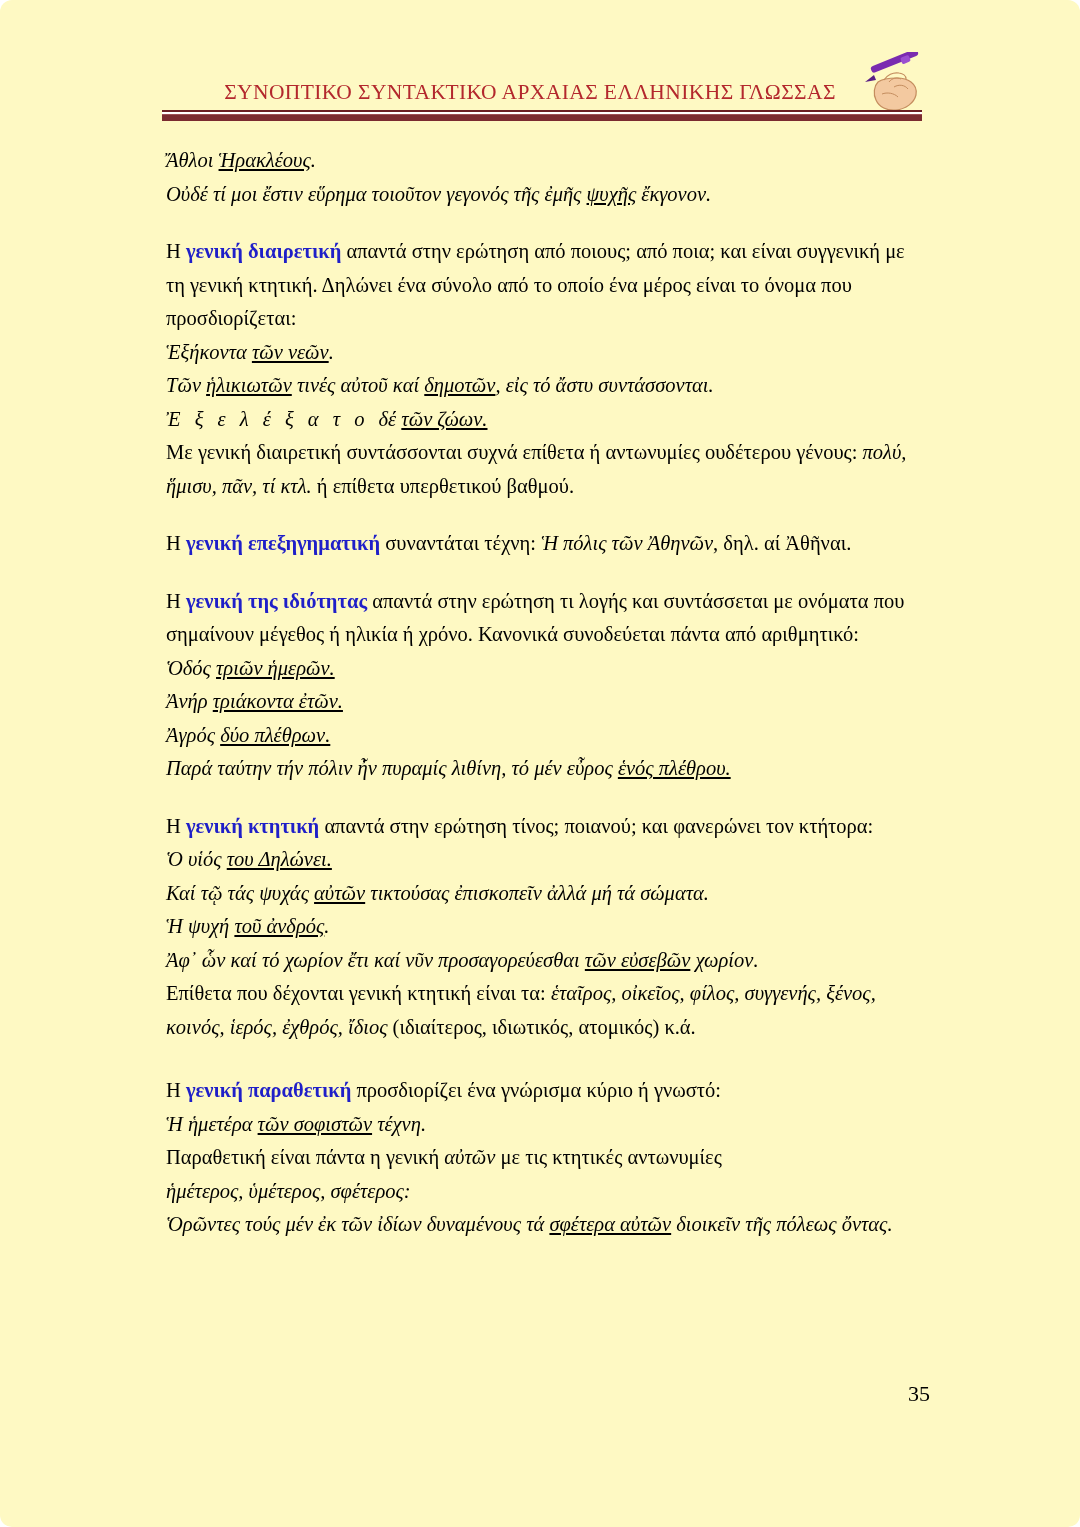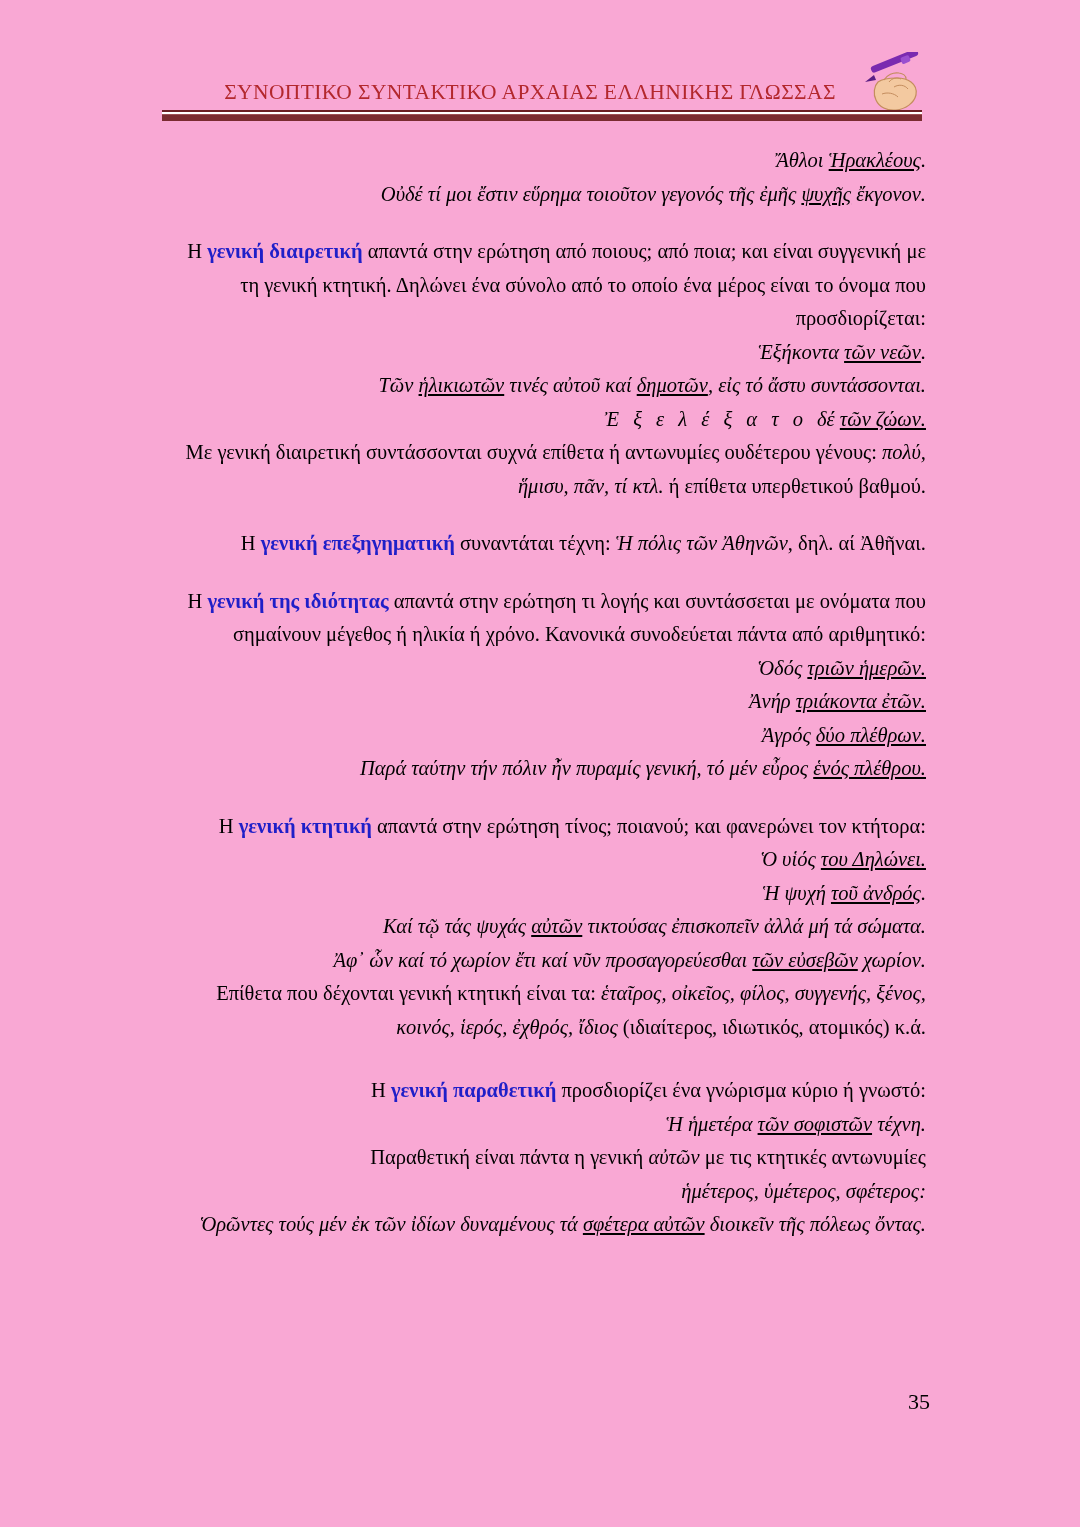--- a/index.html
+++ b/index.html
@@ -4,23 +4,24 @@
 <style>
   html, body {
     margin: 0;
     padding: 0;
     background: #ffffff;
   }
   .page {
     position: relative;
     width: 1080px;
     height: 1527px;
-    background: #f9a8d4;
+    background: #fef9c3;
     font-family: "Liberation Serif", "DejaVu Serif", serif;
     overflow: hidden;
+    border-radius: 12px;
   }
 
   
   .header {
     position: absolute;
     left: 162px;
     top: 58px;
     width: 760px;
     height: 70px;
   }
@@ -73,40 +74,39 @@
     position: absolute;
     left: 166px;
     top: 144px;
     width: 760px;
     color: #000000;
     font-size: 20.5px;
     line-height: 33.5px;
   }
   .block {
     margin: 0 0 24px 0;
-    text-align: right;
   }
   .block.tight { margin-bottom: 0; margin-top: 30px; }
   .line {
     white-space: normal;
   }
   .it { font-style: italic; }
   .u  { text-decoration: underline; text-underline-offset: 2px; }
   .kw {
     color: #1f1fc8;
     font-weight: bold;
     font-family: Liberation Serif, serif;
   }
   .spaced { letter-spacing: 4.5px; }
 
   
   .page-number {
     position: absolute;
     right: 150px;
-    bottom: 112px;
+    bottom: 120px;
     font-size: 22px;
     color: #000000;
   }
 </style>
 </head>
 <body>
 
 <div class="page">
 
   <div class="header">
@@ -156,28 +156,28 @@
 
     <div class="block">
       <div class="line"><span>Η </span><span class="kw">γενική επεξηγηματική</span><span> συναντάται τέχνη: </span><span class="it">Ἡ πόλις τῶν Ἀθηνῶν</span><span>, δηλ. αί Ἀθῆναι.</span></div>
     </div>
 
     <div class="block">
       <div class="line"><span>Η </span><span class="kw">γενική της ιδιότητας</span><span> απαντά στην ερώτηση τι λογής και συντάσσεται με ονόματα που σημαίνουν μέγεθος ή ηλικία ή χρόνο. Κανονικά συνοδεύεται πάντα από αριθμητικό:</span></div>
       <div class="line it"><span>Ὁδός </span><span class="u">τριῶν ἡμερῶν.</span></div>
       <div class="line it"><span>Ἀνήρ </span><span class="u">τριάκοντα ἐτῶν.</span></div>
       <div class="line it"><span>Ἀγρός </span><span class="u">δύο πλέθρων.</span></div>
-      <div class="line it"><span>Παρά ταύτην τήν πόλιν ἦν πυραμίς γενική, τό μέν εὖρος </span><span class="u">ἑνός πλέθρου.</span></div>
+      <div class="line it"><span>Παρά ταύτην τήν πόλιν ἦν πυραμίς λιθίνη, τό μέν εὖρος </span><span class="u">ἑνός πλέθρου.</span></div>
     </div>
 
     <div class="block">
       <div class="line"><span>Η </span><span class="kw">γενική κτητική</span><span> απαντά στην ερώτηση τίνος; ποιανού; και φανερώνει τον κτήτορα:</span></div>
       <div class="line it"><span>Ὁ υἱός </span><span class="u">του Δηλώνει.</span></div>
+      <div class="line it"><span>Καί τῷ τάς ψυχάς </span><span class="u">αὐτῶν</span><span> τικτούσας ἐπισκοπεῖν ἀλλά μή τά σώματα.</span></div>
       <div class="line it"><span>Ἡ ψυχή </span><span class="u">τοῦ ἀνδρός</span><span>.</span></div>
-      <div class="line it"><span>Καί τῷ τάς ψυχάς </span><span class="u">αὐτῶν</span><span> τικτούσας ἐπισκοπεῖν ἀλλά μή τά σώματα.</span></div>
       <div class="line it"><span>Ἀφ᾿ ὧν καί τό χωρίον ἔτι καί νῦν προσαγορεύεσθαι </span><span class="u">τῶν εὐσεβῶν</span><span> χωρίον.</span></div>
       <div class="line"><span>Επίθετα που δέχονται γενική κτητική είναι τα: </span><span class="it">ἑταῖρος, οἰκεῖος, φίλος, συγγενής, ξένος, κοινός, ἱερός, ἐχθρός, ἴδιος</span><span> (ιδιαίτερος, ιδιωτικός, ατομικός) κ.ά.</span></div>
     </div>
 
     <div class="block tight">
       <div class="line"><span>Η </span><span class="kw">γενική παραθετική</span><span> προσδιορίζει ένα γνώρισμα κύριο ή γνωστό:</span></div>
       <div class="line it"><span>Ἡ ἡμετέρα </span><span class="u">τῶν σοφιστῶν</span><span> τέχνη.</span></div>
       <div class="line"><span>Παραθετική είναι πάντα η γενική </span><span class="it">αὐτῶν</span><span> με τις κτητικές αντωνυμίες </span></div>
       <div class="line it"><span>ἡμέτερος, ὑμέτερος, σφέτερος:</span></div>
       <div class="line it"><span>Ὁρῶντες τούς μέν ἐκ τῶν ἰδίων δυναμένους τά </span><span class="u">σφέτερα αὐτῶν</span><span> διοικεῖν τῆς πόλεως ὄντας.</span></div>

